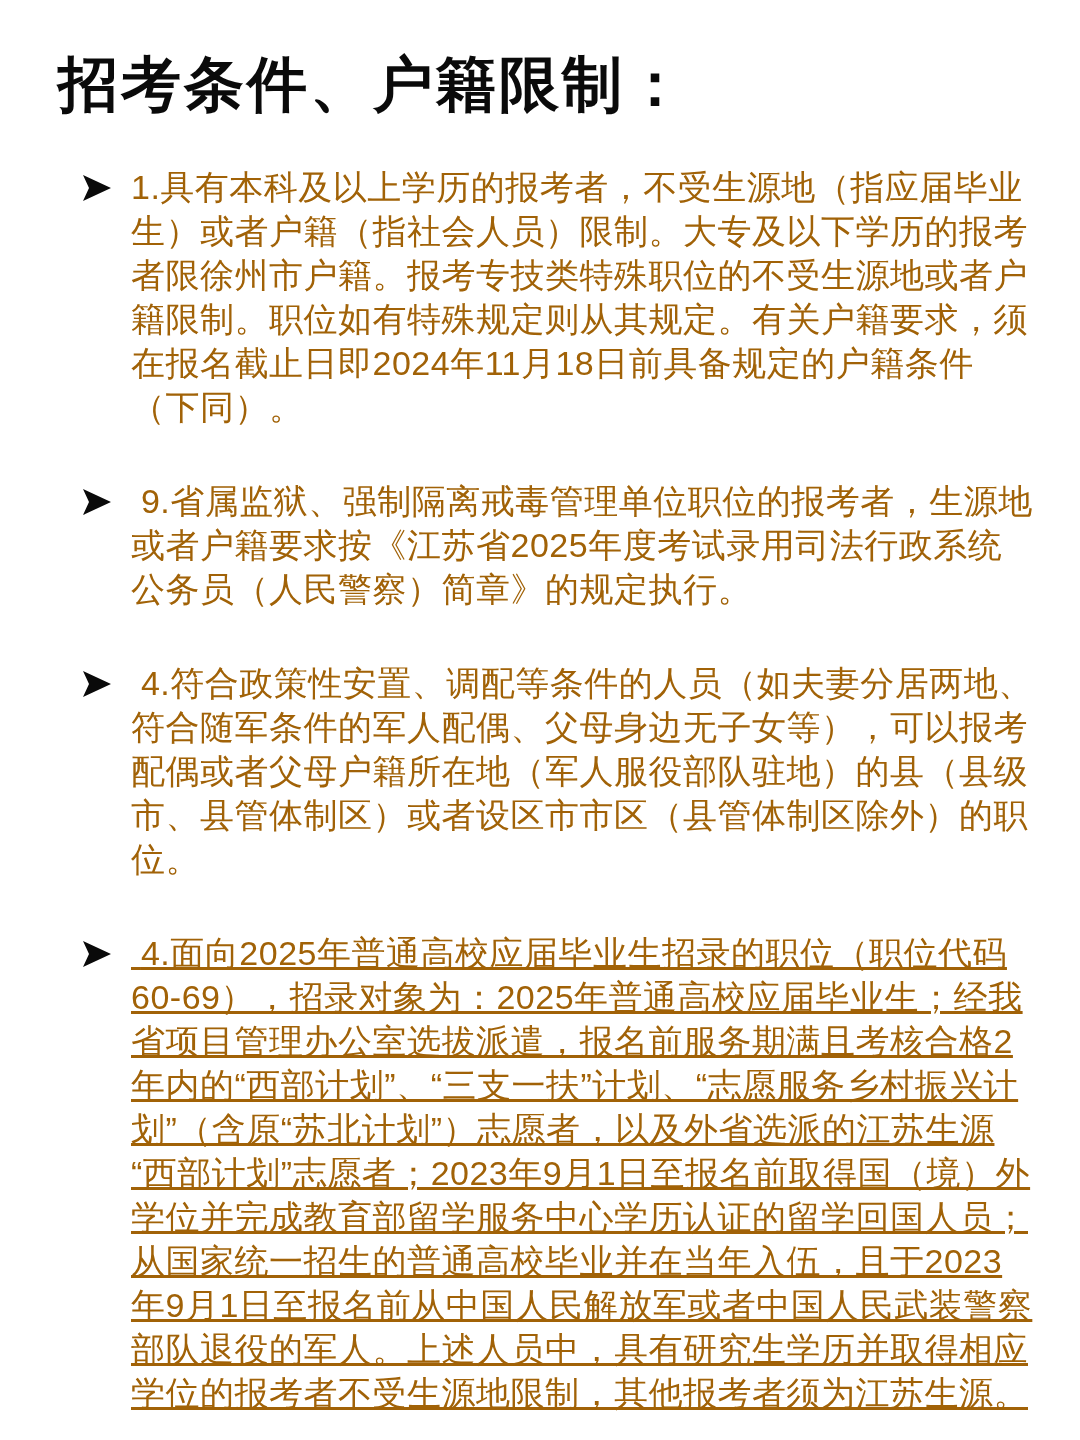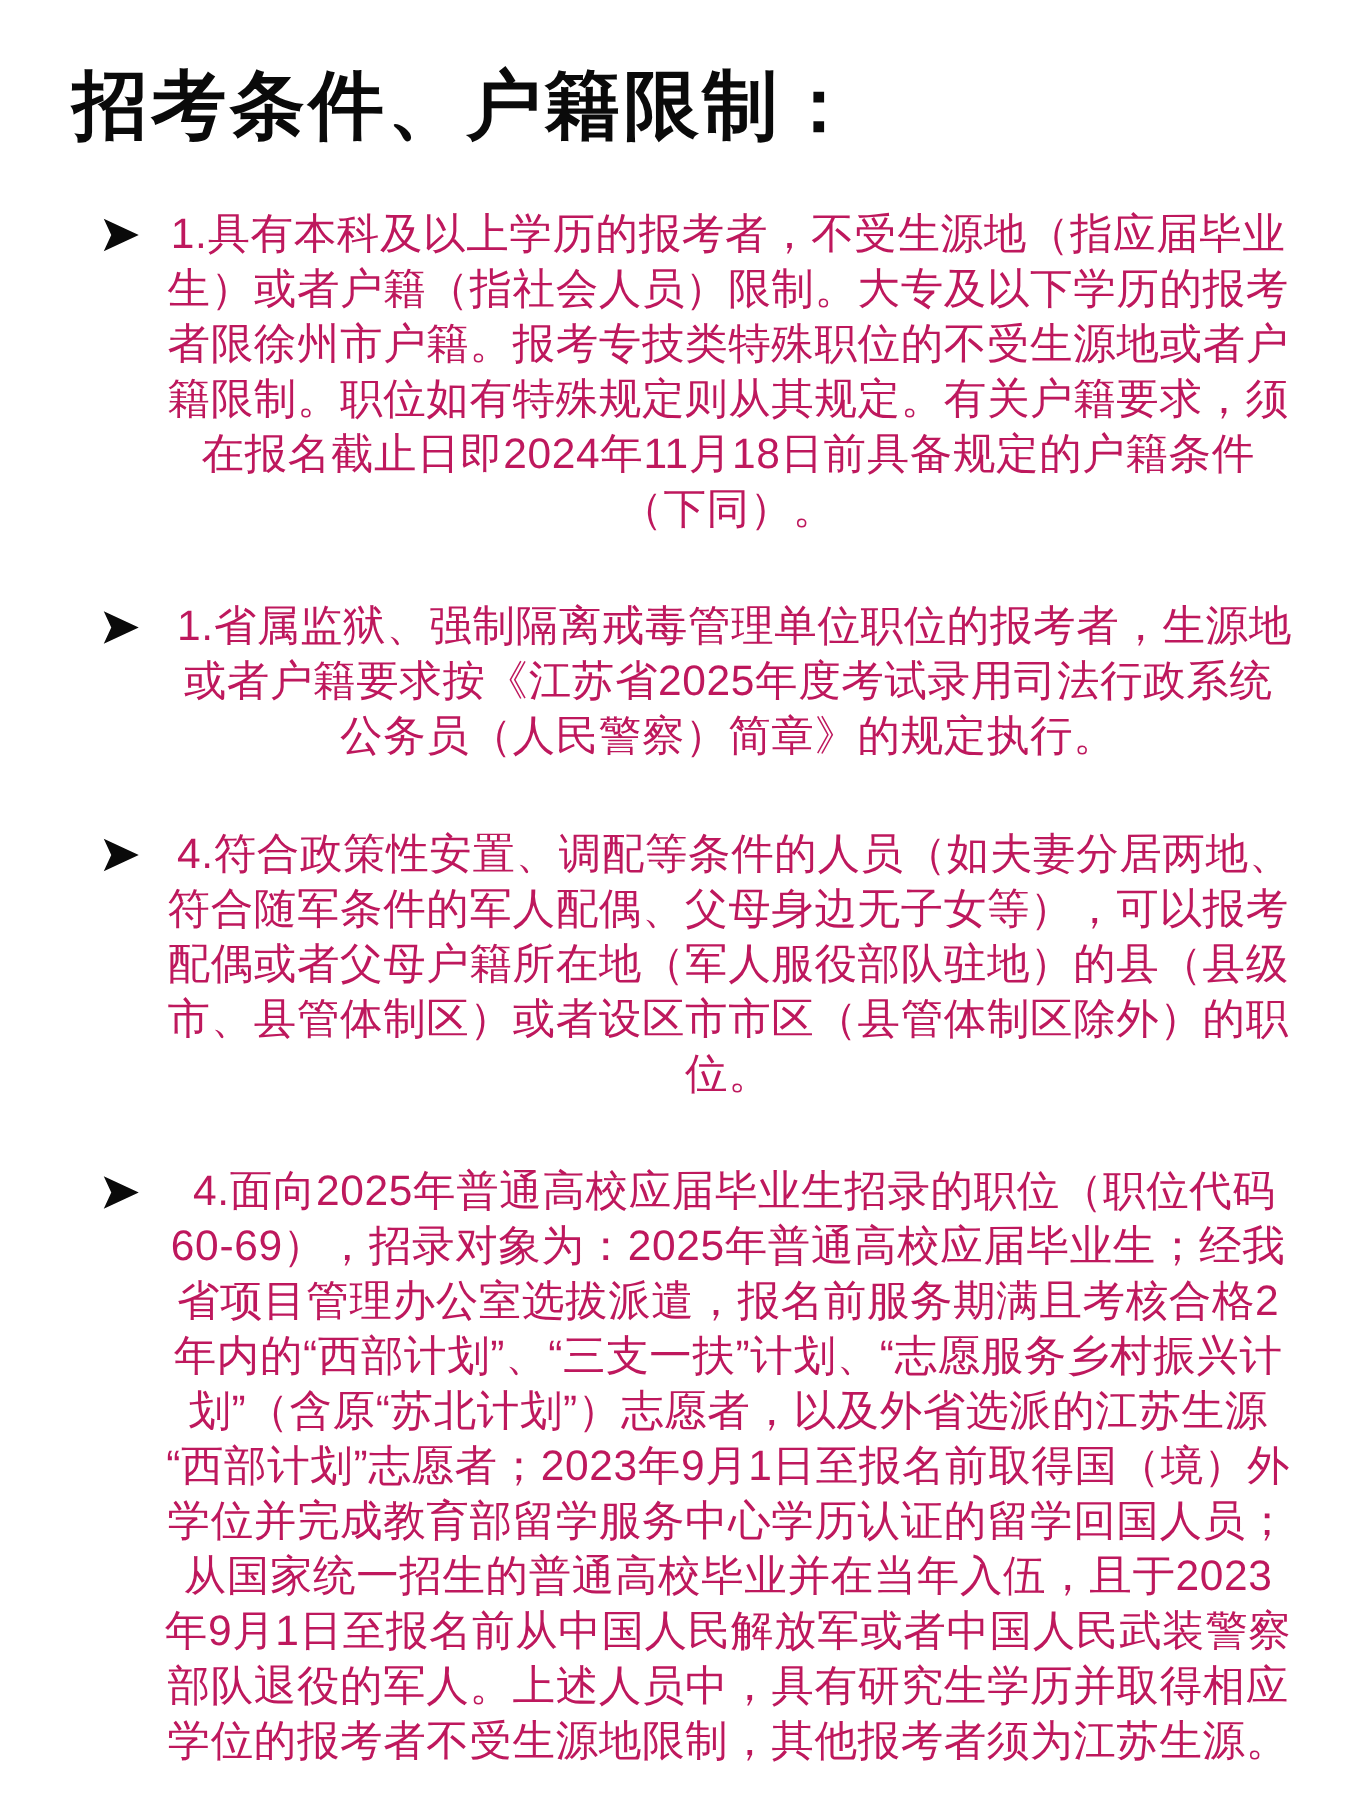--- a/index.html
+++ b/index.html
@@ -35,25 +35,26 @@
     margin: 0;
     padding: 0 0 0 23px;
   }
   li.bullet-item {
     position: relative;
     padding-left: 50px;
     margin: 0 0 50px 0;
     font-size: 34px;
     line-height: 44px;
     letter-spacing: 0.5px;
-    color: #be185d;
-    text-align: center;
+    color: #a16207;
+    text-align: left;
   }
   li.bullet-item:last-child {
     margin-bottom: 0;
+    text-decoration: underline;
   }
   .marker {
     position: absolute;
     left: 0;
     top: 7px;
     width: 32px;
     height: 32px;
     display: inline-block;
   }
   .marker svg {
@@ -81,21 +82,21 @@
       </span>
       <span class="item-text">1.具有本科及以上学历的报考者，不受生源地（指应届毕业生）或者户籍（指社会人员）限制。大专及以下学历的报考者限徐州市户籍。报考专技类特殊职位的不受生源地或者户籍限制。职位如有特殊规定则从其规定。有关户籍要求，须在报名截止日即2024年11月18日前具备规定的户籍条件（下同）。</span>
     </li>
 
     <li class="bullet-item">
       <span class="marker">
         <svg viewBox="0 0 32 32" xmlns="http://www.w3.org/2000/svg" aria-hidden="true">
           <polygon points="2,3 30,16 2,29 8,16" fill="#0a0a0a"></polygon>
         </svg>
       </span>
-      <span class="item-text"> 1.省属监狱、强制隔离戒毒管理单位职位的报考者，生源地或者户籍要求按《江苏省2025年度考试录用司法行政系统公务员（人民警察）简章》的规定执行。</span>
+      <span class="item-text"> 9.省属监狱、强制隔离戒毒管理单位职位的报考者，生源地或者户籍要求按《江苏省2025年度考试录用司法行政系统公务员（人民警察）简章》的规定执行。</span>
     </li>
 
     <li class="bullet-item">
       <span class="marker">
         <svg viewBox="0 0 32 32" xmlns="http://www.w3.org/2000/svg" aria-hidden="true">
           <polygon points="2,3 30,16 2,29 8,16" fill="#0a0a0a"></polygon>
         </svg>
       </span>
       <span class="item-text"> 4.符合政策性安置、调配等条件的人员（如夫妻分居两地、符合随军条件的军人配偶、父母身边无子女等），可以报考配偶或者父母户籍所在地（军人服役部队驻地）的县（县级市、县管体制区）或者设区市市区（县管体制区除外）的职位。</span>
     </li>

